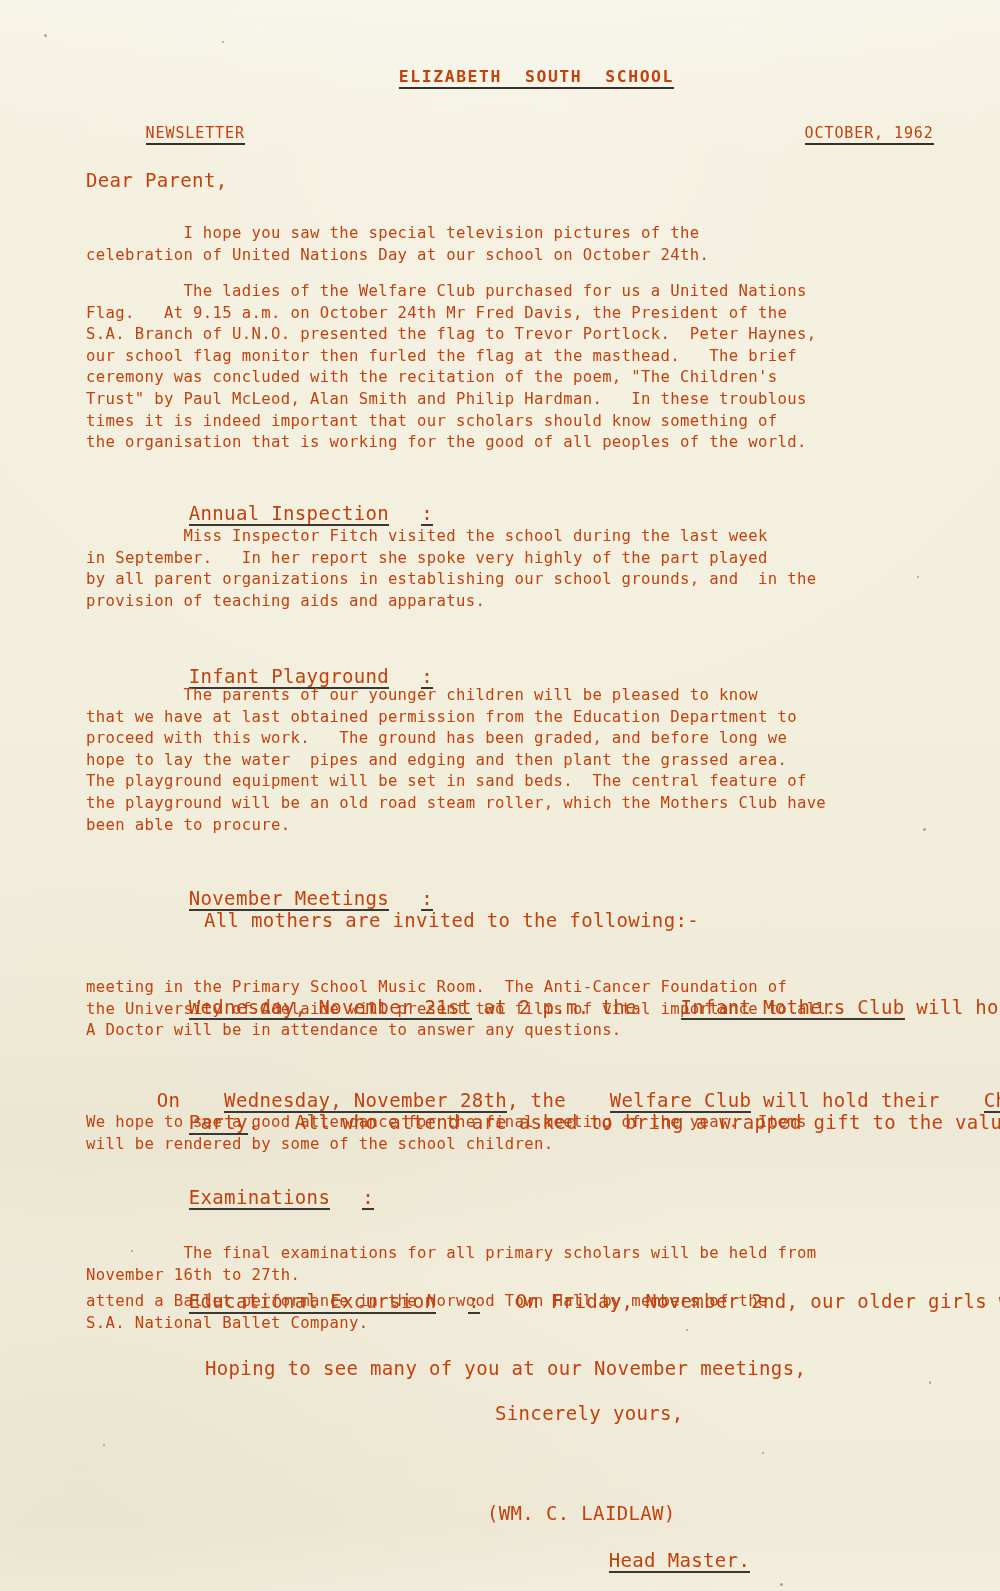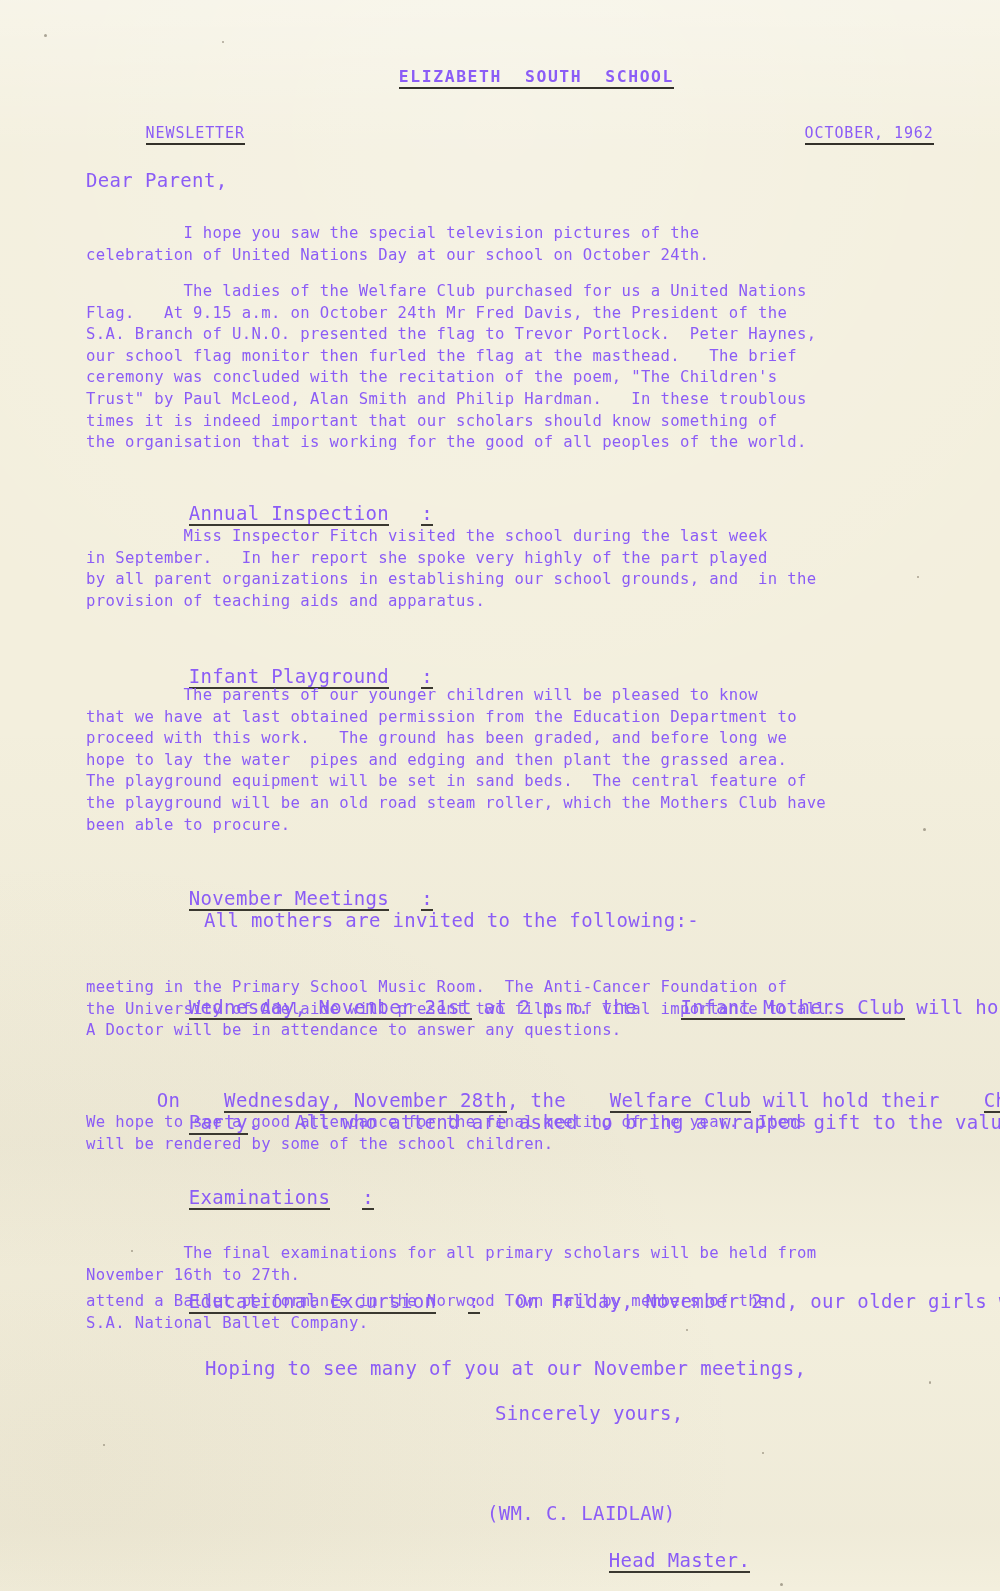--- a/index.html
+++ b/index.html
@@ -10,21 +10,21 @@
   }
 
   #page {
     position: relative;
     width: 1000px;
     height: 1591px;
     margin: 0 auto;
     background: #f3efdd;
     overflow: hidden;
     font-family: "DejaVu Sans Mono", "Liberation Mono", monospace;
-    color: #8b5cf6;
+    color: #c2410c;
   }
 
   
   #page::before {
     content: "";
     position: absolute;
     inset: 0;
     pointer-events: none;
     background:
       linear-gradient(180deg,

